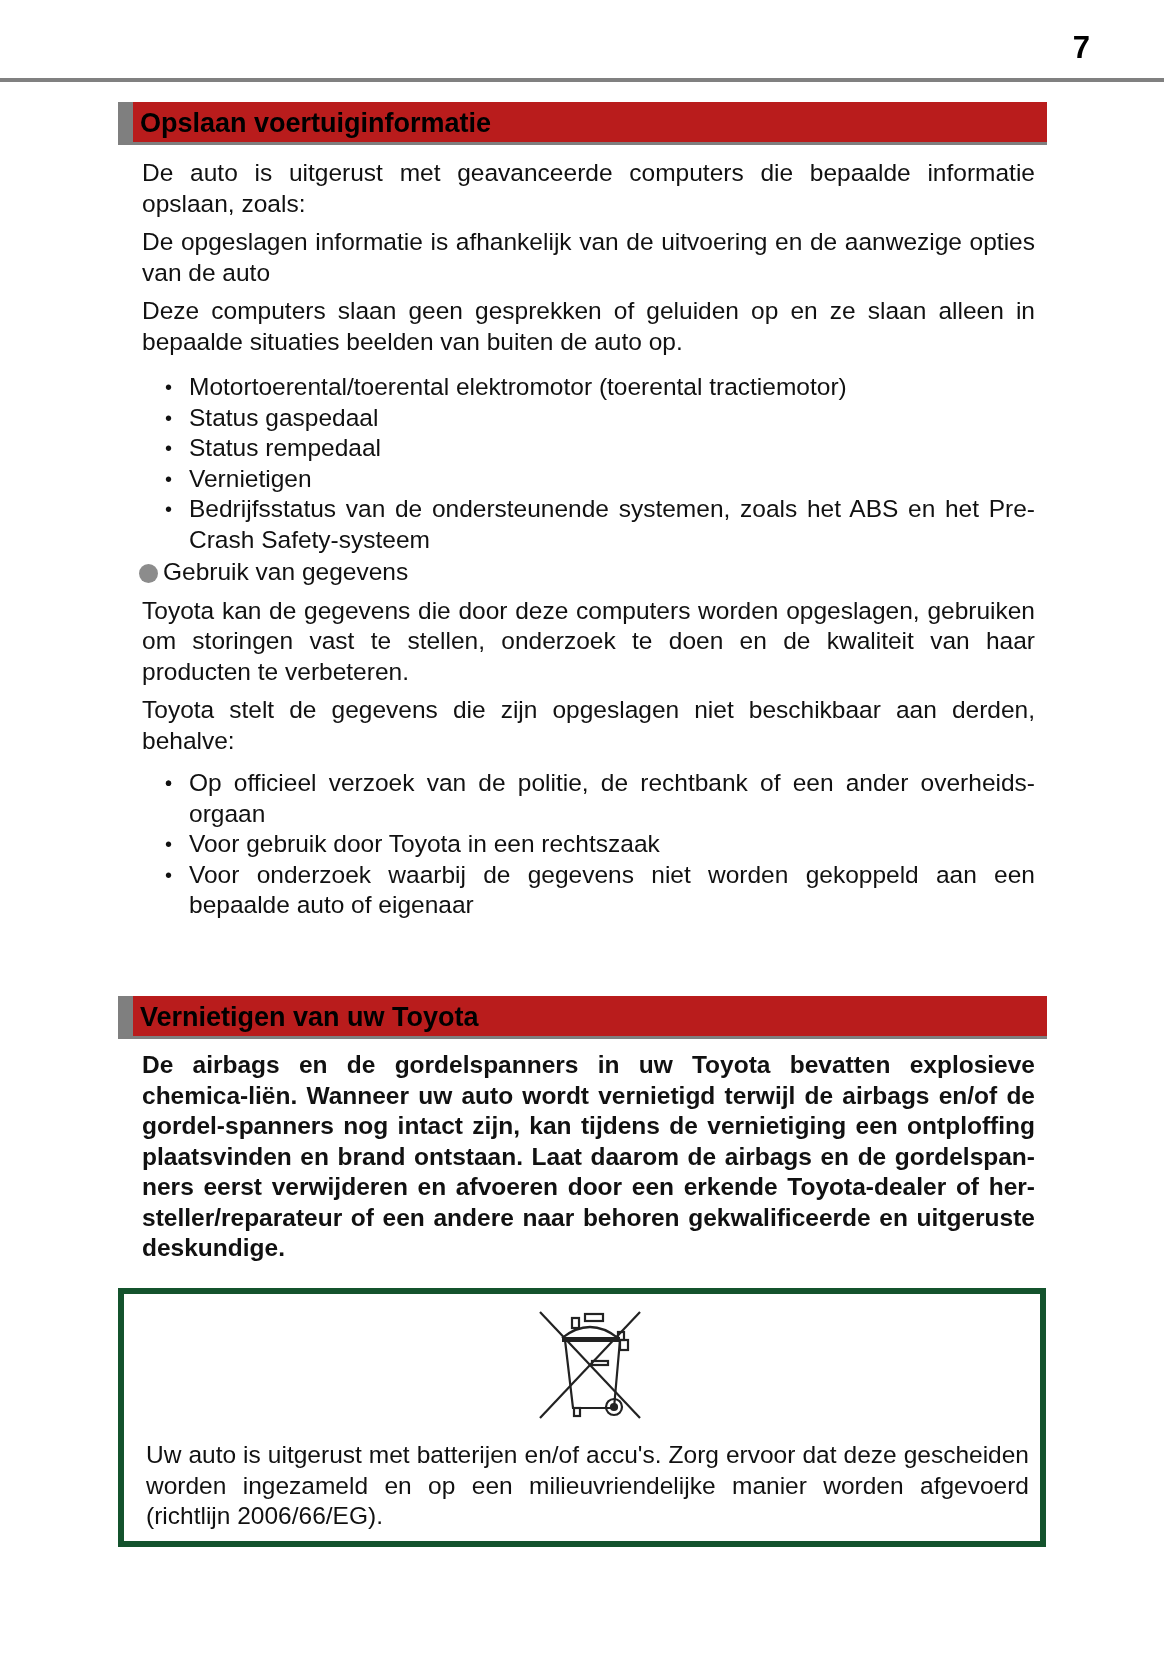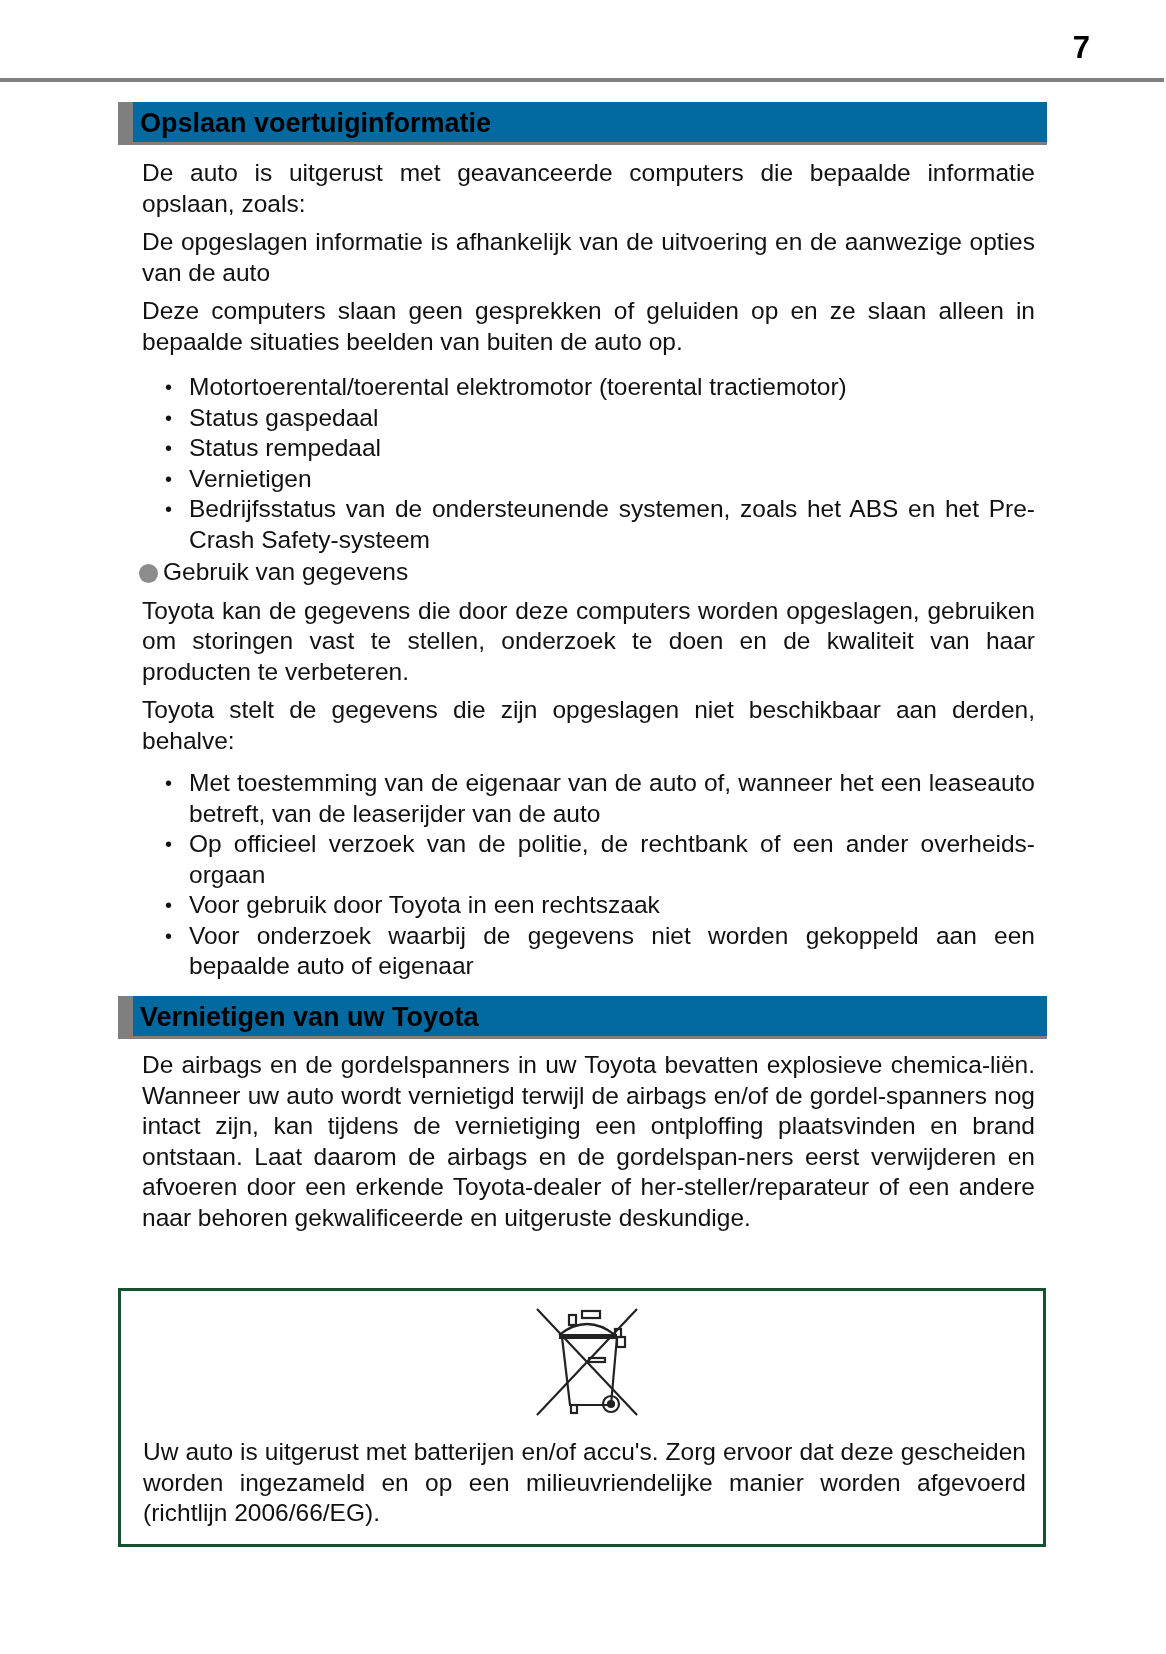--- a/index.html
+++ b/index.html
@@ -9,21 +9,21 @@
   }
   .page-number {
     position: absolute; top: 30px; left: 1040px; width: 50px; text-align: right;
     font-weight: bold; font-size: 31px; line-height: 36px; color: #000;
   }
   .top-rule {
     position: absolute; top: 78px; left: 0; width: 1164px; height: 4px; background: #808080;
   }
   .section-header {
     position: absolute; left: 118px; width: 929px; height: 43px;
-    background: #0369a1; border-bottom: 3px solid #7f7f7f; box-sizing: border-box;
+    background: #b91c1c; border-bottom: 3px solid #7f7f7f; box-sizing: border-box;
   }
   .section-header .bar {
     position: absolute; left: 0; top: 0; width: 15px; height: 100%; background: #7f7f7f;
   }
   .section-header .title {
     position: absolute; left: 22px; top: 5px; font-weight: bold; font-size: 27px;
     line-height: 32px; color: #000; white-space: nowrap;
   }
   .body-block {
     position: absolute; left: 142px; width: 893px;
@@ -37,21 +37,21 @@
   ul.bullets li .dot {
     position: absolute; left: 23px; top: 0; font-size: 20px;
   }
   .subhead { position: relative; padding-left: 24px; margin: 2px 0 8px -3px; }
   .subhead .circle {
     position: absolute; left: 0; top: 7px; width: 19px; height: 19px; border-radius: 50%;
     background: #8c8c8c;
   }
   .notice-box {
     position: absolute; left: 118px; top: 1288px; width: 928px; height: 259px;
-    border: 3px solid #14532d; box-sizing: border-box; background: #fff;
+    border: 6px solid #14532d; box-sizing: border-box; background: #fff;
   }
   .notice-box .bin {
     position: absolute; left: 410px; top: 12px; width: 112px; height: 114px;
   }
   .notice-box .notice-text {
     position: absolute; left: 22px; top: 146px; width: 883px; font-size: 24.5px; line-height: 30.5px;
     text-align: justify; text-align-last: left; margin: 0;
   }
 </style>
 </head>
@@ -76,33 +76,33 @@
     <li><span class="dot">•</span><span>Vernietigen</span></li>
     <li><span class="dot">•</span><span>Bedrijfsstatus van de ondersteunende systemen, zoals het ABS en het Pre-Crash Safety-systeem</span></li>
   </ul>
   <div class="subhead">
     <span class="circle"></span>
     <span>Gebruik van gegevens</span>
   </div>
   <p>Toyota kan de gegevens die door deze computers worden opgeslagen, gebruiken om storingen vast te stellen, onderzoek te doen en de kwaliteit van haar producten te verbeteren.</p>
   <p style="margin-bottom:12px;">Toyota stelt de gegevens die zijn opgeslagen niet beschikbaar aan derden, behalve:</p>
   <ul class="bullets">
-    <li><span class="dot">•</span><span>Met toestemming van de eigenaar van de auto of, wanneer het een leaseauto betreft, van de leaserijder van de auto</span></li>
+    <li><span class="dot">•</span></li>
     <li><span class="dot">•</span><span>Op officieel verzoek van de politie, de rechtbank of een ander overheids-orgaan</span></li>
     <li><span class="dot">•</span><span>Voor gebruik door Toyota in een rechtszaak</span></li>
     <li><span class="dot">•</span><span>Voor onderzoek waarbij de gegevens niet worden gekoppeld aan een bepaalde auto of eigenaar</span></li>
   </ul>
 </div>
 
 <div class="section-header" style="top:996px;">
   <div class="bar"></div>
   <div class="title">Vernietigen van uw Toyota</div>
 </div>
 
-<div class="body-block" style="top:1050px;">
+<div class="body-block" style="top:1050px;font-weight:bold;">
   <p>De airbags en de gordelspanners in uw Toyota bevatten explosieve chemica-liën. Wanneer uw auto wordt vernietigd terwijl de airbags en/of de gordel-spanners nog intact zijn, kan tijdens de vernietiging een ontploffing plaatsvinden en brand ontstaan. Laat daarom de airbags en de gordelspan-ners eerst verwijderen en afvoeren door een erkende Toyota-dealer of her-steller/reparateur of een andere naar behoren gekwalificeerde en uitgeruste deskundige.</p>
 </div>
 
 <div class="notice-box">
   <svg class="bin" viewBox="0 0 112 114">
     <g fill="none" stroke="#222" stroke-width="2.2">
 
       <path d="M28 32 Q56 10 84 32"></path>
       <rect x="38" y="12" width="7" height="10"></rect>
       <rect x="51" y="8" width="18" height="7"></rect>

